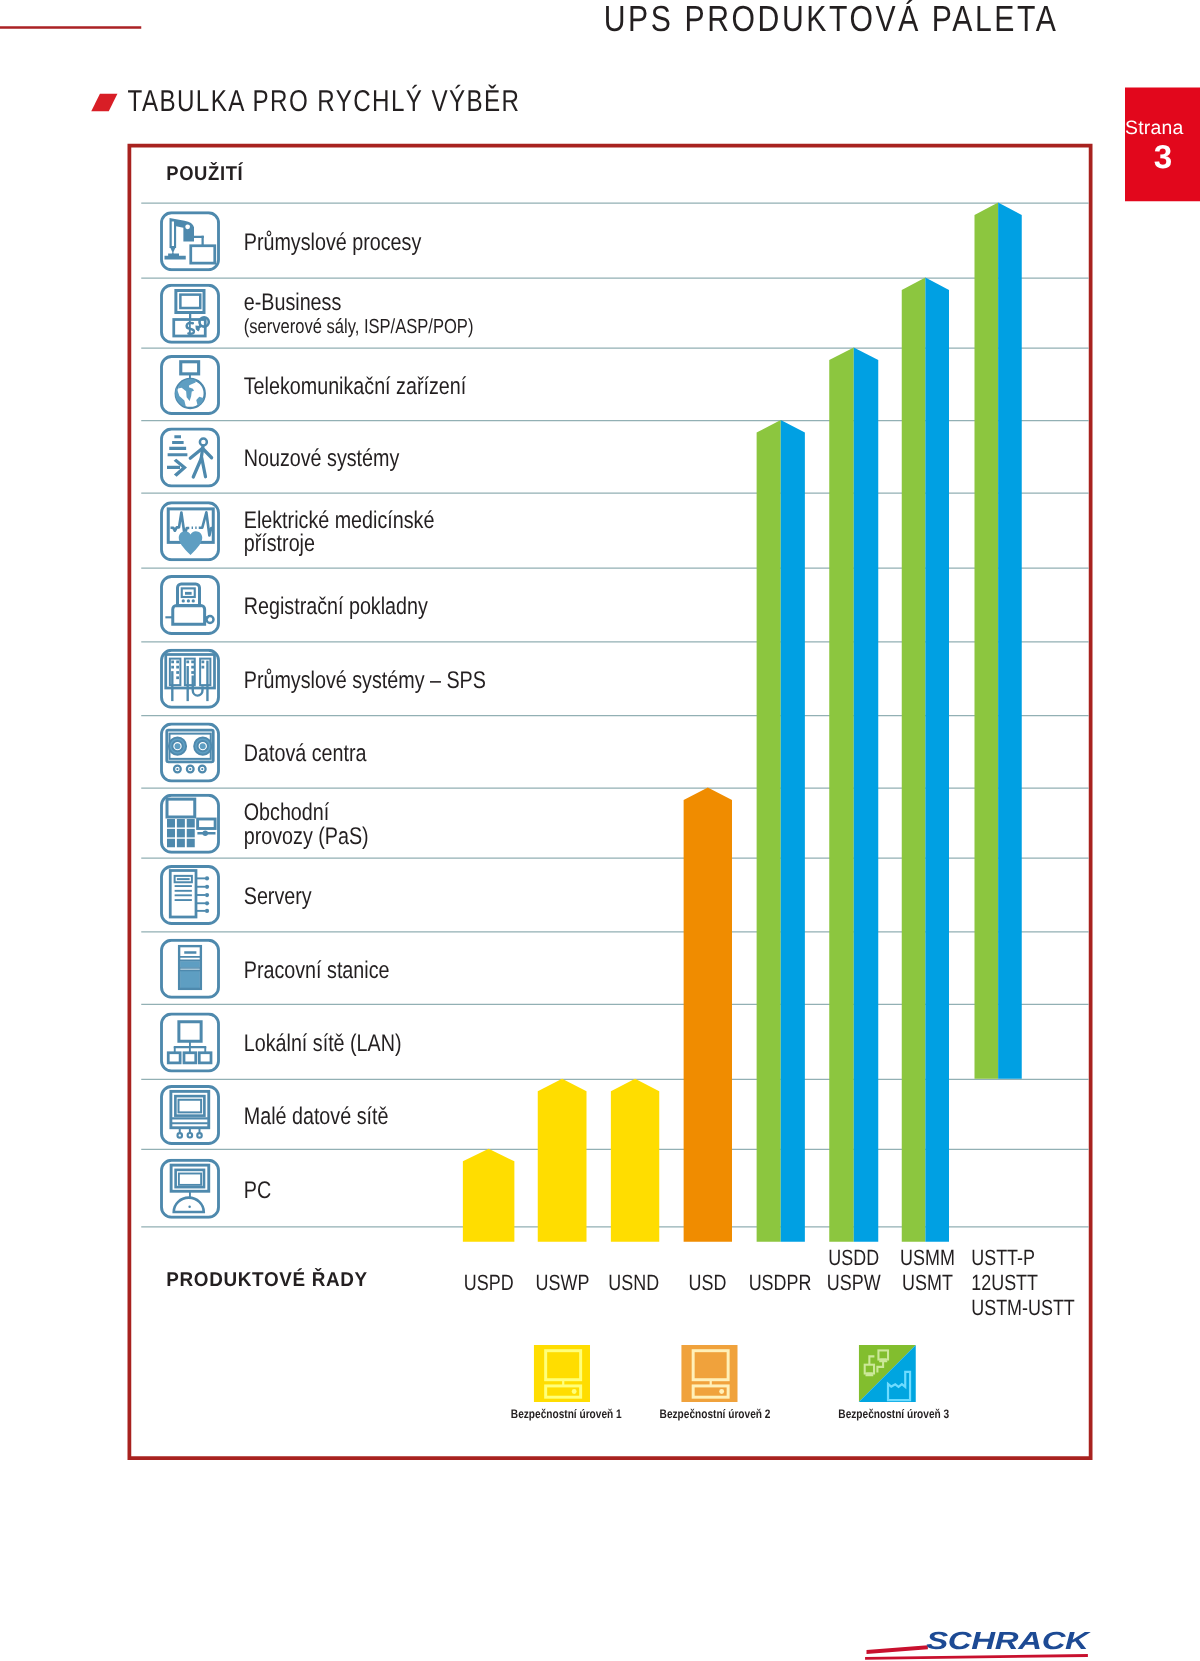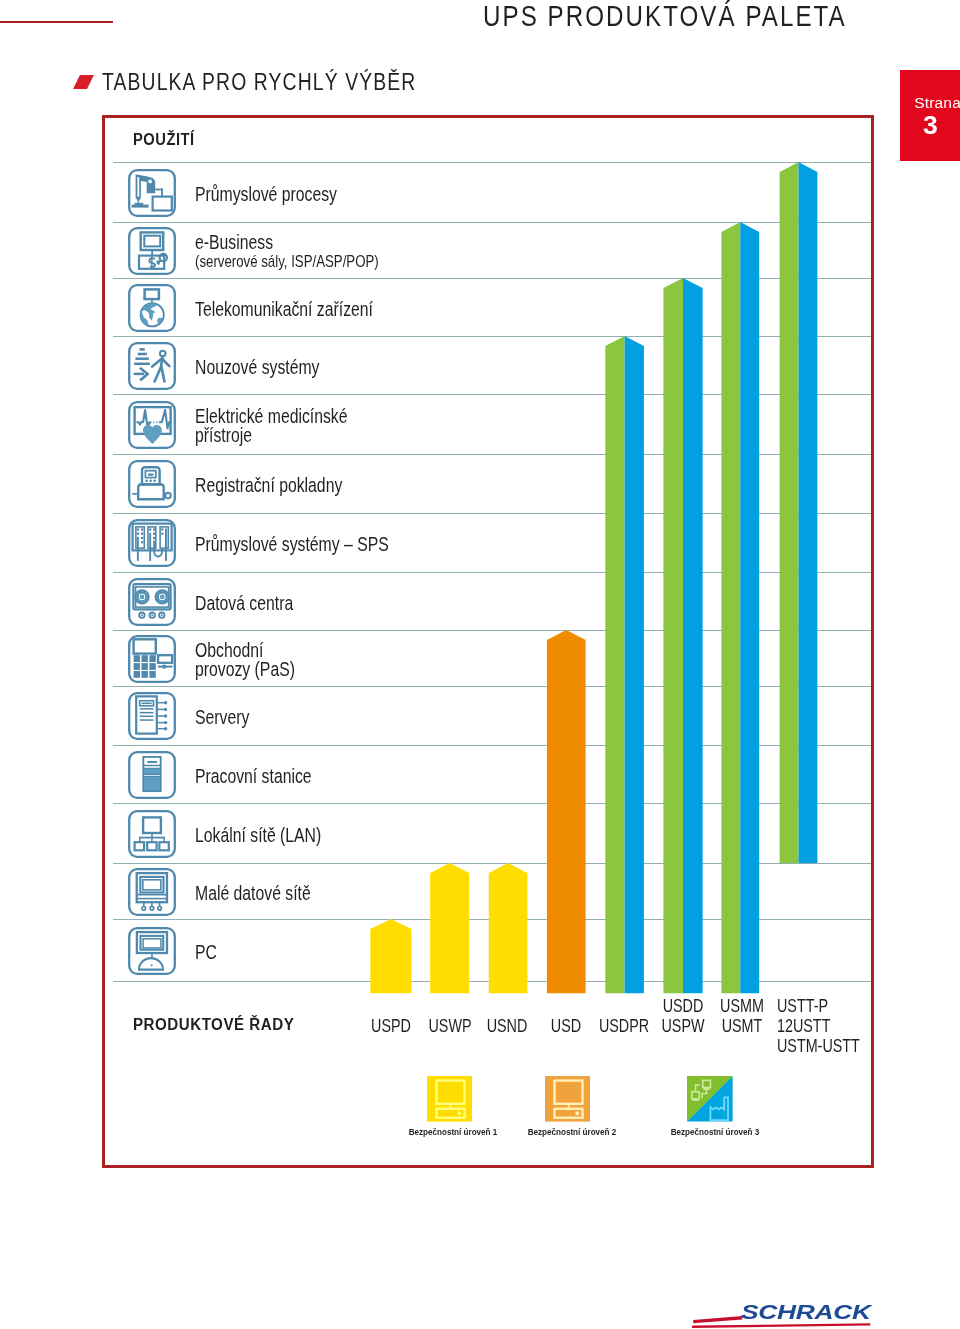--- a/index.html
+++ b/index.html
@@ -14,21 +14,21 @@
   #doc-title{left:482.5px;top:2.6px;font-size:29px;letter-spacing:2.48px;color:#231f20;
              white-space:nowrap;transform:scaleX(.832);transform-origin:left top;
              line-height:27px;}
   #section-marker{left:73px;top:74.5px;width:14px;height:14px;background:#d81e26;
                   transform:skewX(-26.4deg);transform-origin:bottom left;}
   #section-title{left:102.4px;top:73.2px;font-size:24.2px;letter-spacing:1.4px;color:#231f20;
                  white-space:nowrap;transform:scaleX(.80);transform-origin:left top;
                  line-height:18.2px;}
   
   #page-box{left:900px;top:70px;width:60px;height:91px;background:#e2071c;}
-  #page-label{left:900px;top:94.5px;width:61px;text-align:right;color:#fff;font-size:15.5px;
+  #page-label{left:900px;top:94.5px;width:61px;text-align:left;color:#fff;font-size:15.5px;
               letter-spacing:.2px;line-height:15px;}
   #page-number{left:900px;top:113px;width:61px;text-align:center;color:#fff;font-size:26.5px;
                font-weight:bold;letter-spacing:.3px;line-height:25px;}
 
   
   #frame{left:101.5px;top:114.5px;width:772px;height:1053px;
          border:3px solid #a8221f;box-sizing:border-box;}
   #usage-label{left:132.7px;top:133.5px;font-size:16px;font-weight:bold;color:#231f20;letter-spacing:.55px;
                 transform:scaleX(.92);transform-origin:left top;line-height:11.3px;}
 

